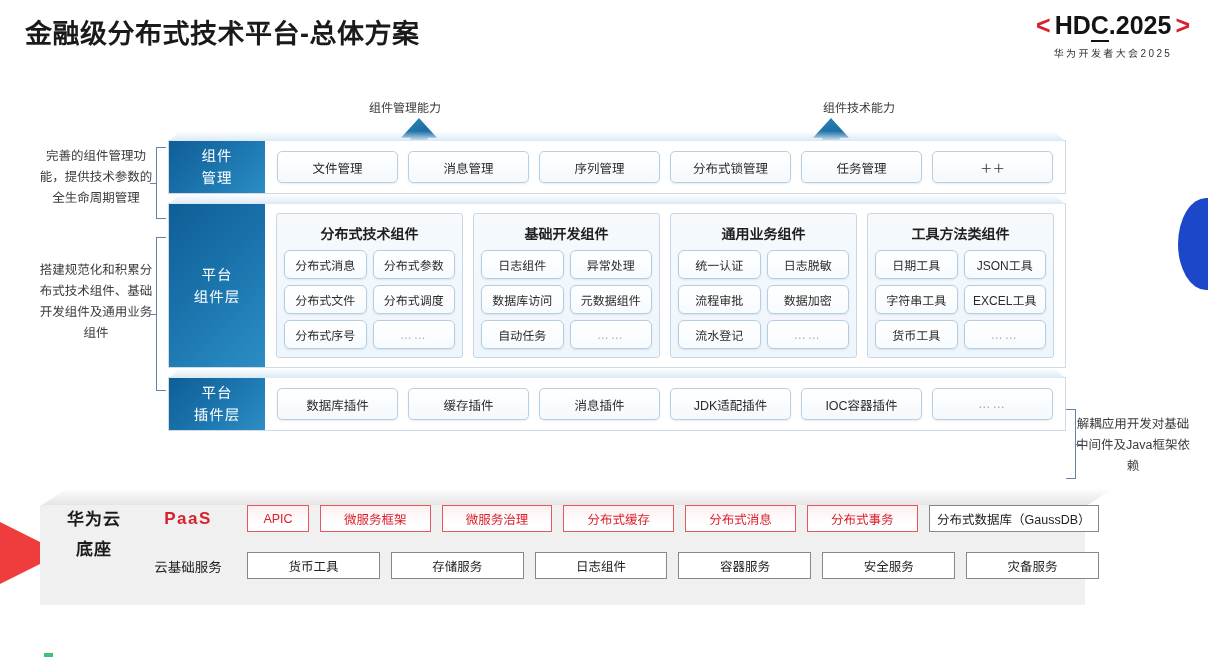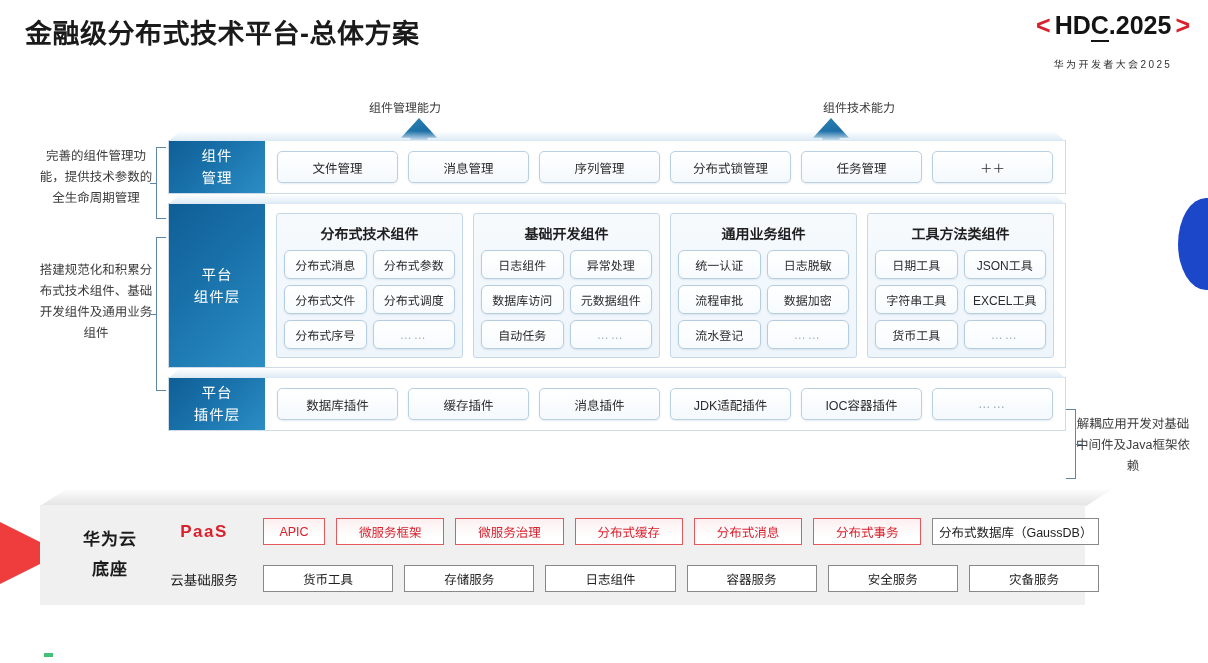--- a/index.html
+++ b/index.html
@@ -34,21 +34,21 @@
     white-space:nowrap;
   }
   .hdc-logo{position:absolute;right:14px;top:12px;text-align:center;}
   .hdc-main{
     font-size:25px;font-weight:bold;color:#141414;letter-spacing:0px;
     white-space:nowrap;line-height:1.1;
   }
   .hdc-main .brk{color:#d9202d;font-weight:bold;margin:0 4px;}
   .hdc-main .ul{border-bottom:2px solid #141414;padding-bottom:1px;}
   .hdc-sub{
-    font-size:10px;color:#333;letter-spacing:2.4px;margin-top:16px;
+    font-size:10px;color:#333;letter-spacing:2.4px;margin-top:5px;
     white-space:nowrap;
   }
   
   .cap{
     position:absolute;font-size:12px;color:#3a3a3a;white-space:nowrap;
   }
   .cap-a{left:369px;top:98px;}
   .cap-b{left:823px;top:98px;}
   .arrow{
     position:absolute;width:36px;height:44px;
@@ -132,21 +132,21 @@
     position:absolute;left:0;top:0;width:100%;height:18px;
     background:linear-gradient(180deg,#ffffff 0%,#e3e3e3 100%);
     clip-path:polygon(2.6% 0,100% 0,97.4% 100%,0 100%);
   }
   .base-body{
     position:absolute;left:0;top:17px;width:1045px;height:100px;
     background:#f0f0f0;
   }
   .base-inner{
     position:absolute;left:0;top:17px;width:1073px;height:100px;
-    display:flex;align-items:center;padding:0 14px 0 24px;box-sizing:border-box;
+    display:flex;align-items:flex-start;padding:0 14px 0 8px;box-sizing:border-box;
   }
   .base-title{
     flex:0 0 92px;text-align:center;font-size:17px;font-weight:bold;
     color:#1b1b1b;line-height:30px;letter-spacing:1px;
   }
   .base-rows{flex:1;display:flex;flex-direction:column;gap:20px;}
   .base-row{display:flex;align-items:center;gap:11px;}
   .row-tag{
     flex:0 0 96px;text-align:center;white-space:nowrap;
   }

